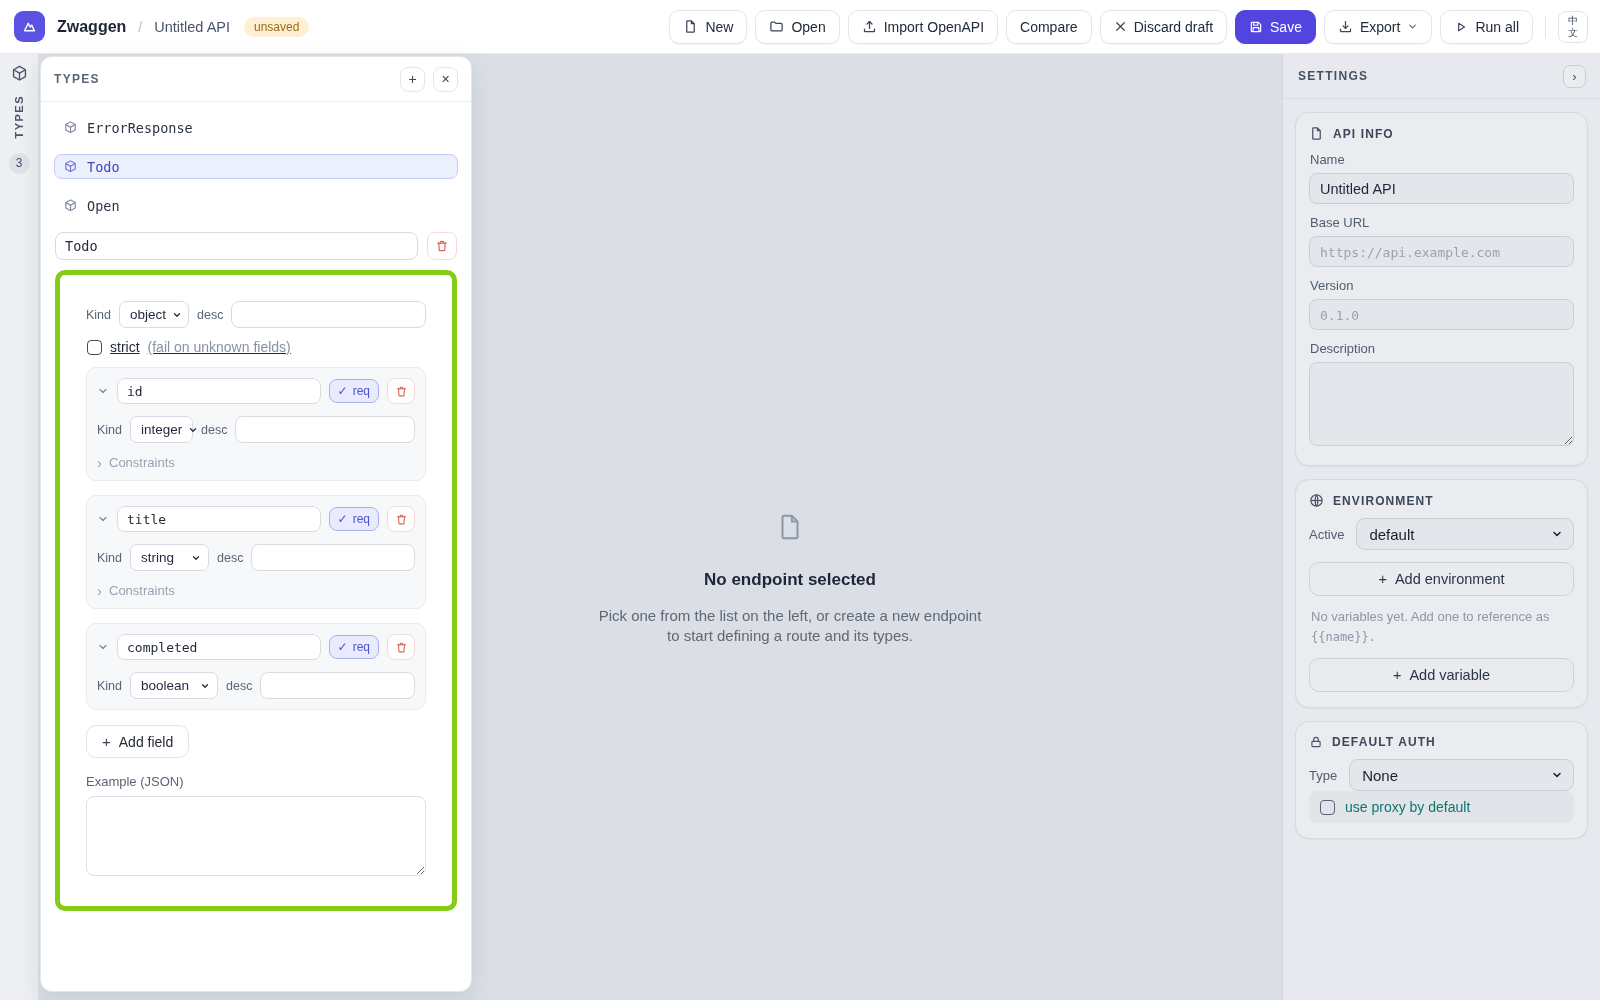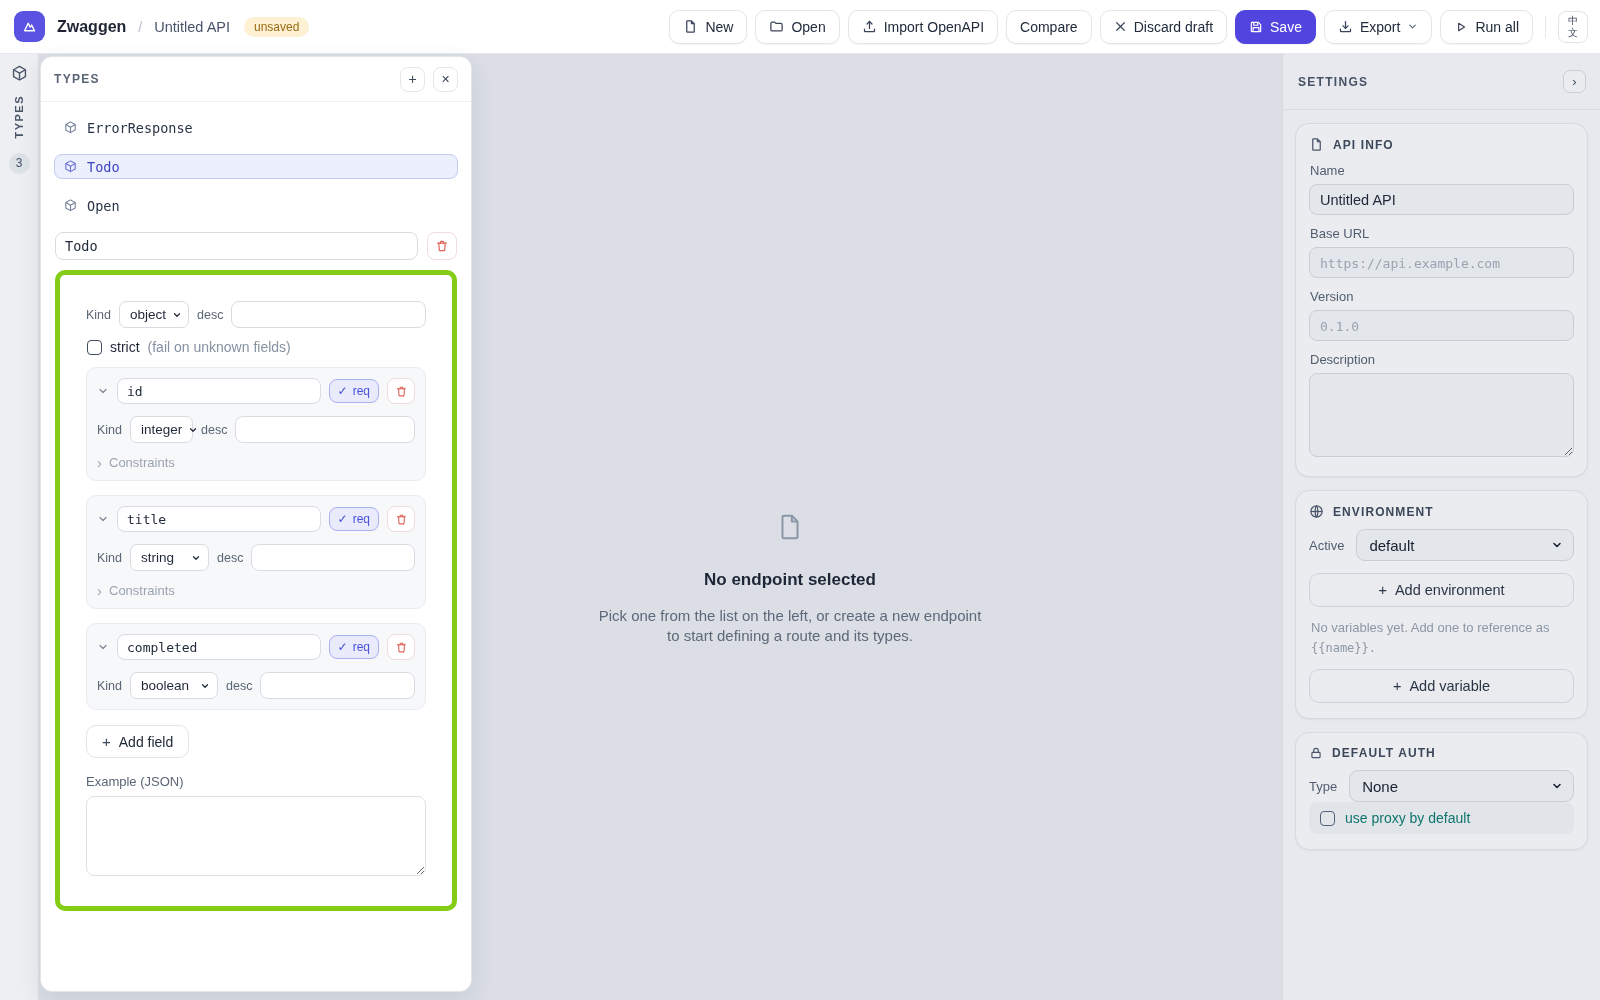--- a/index.html
+++ b/index.html
@@ -70,21 +70,21 @@
                color:#e06055; display:flex; align-items:center; justify-content:center; cursor:pointer; }
 
   .editor-card { margin:10px 1px 0; border:5px solid #84cc16; border-radius:10px; padding:26px; }
   .kv-row { display:flex; align-items:center; gap:8px; }
   .kv-label { font-size:12.5px; color:#5a6575; }
   .select { height:27px; border:1px solid #d8dce2; border-radius:7px; background:#fff; display:inline-flex;
             align-items:center; gap:6px; padding:0 7px 0 10px; font-size:13.5px; font-weight:500; color:#1f2738; cursor:pointer; }
   .select .chev { color:#222b3a; }
   .kv-row .desc-input { flex:1; height:27px; }
 
-  .strict-row { display:flex; align-items:center; gap:8px; margin:11px 0 12px 1px; font-size:14px; }
+  .strict-row { display:flex; align-items:center; gap:8px; margin:11px 0 12px 1px; font-size:14px;text-decoration:underline; }
   .checkbox { width:15px; height:15px; border:1.6px solid #424c60; border-radius:4px; background:#fff; cursor:pointer; }
   .strict-word { color:#1f2738; font-weight:500; }
   .strict-hint { color:#8792a2; }
 
   .field-card { background:#f7f8fa; border:1px solid #e8ebef; border-radius:10px; padding:10px; margin-bottom:14px; }
   .field-head { display:flex; align-items:center; gap:8px; }
   .fchev { color:#7c8698; }
   .field-name { flex:1; height:26px; font-family:"DejaVu Sans Mono", monospace; font-size:13px; }
   .req-badge { display:inline-flex; align-items:center; gap:5px; height:24px; padding:0 8px; border-radius:8px;
                background:#e9ebfc; border:1px solid #aab0ef; color:#4a52d6; font-size:12px; cursor:pointer; white-space:nowrap; }
@@ -98,21 +98,21 @@
                    border:1px solid #e0e4e9; border-radius:10px; font-size:14px; color:#222b3a; cursor:pointer;
                    margin:1px 0 16px; }
   .add-plus { font-size:15px; color:#3a445a; }
   .example-label { font-size:13px; color:#5a6575; margin-bottom:7px; }
   .example-ta { width:100%; height:80px; border:1px solid #dde1e7; border-radius:8px; resize:both;
                 font-family:"DejaVu Sans Mono", monospace; font-size:12.5px; padding:8px; outline:none; color:#222b3a; }
 
   
   .settings { position:absolute; left:1282px; top:54px; width:318px; height:946px; background:#e7e9ee;
               border-left:1px solid #d4d8de; }
-  .st-header { height:56px; display:flex; align-items:center; padding:0 14px 0 15px; border-bottom:1px solid #d9dce2; }
+  .st-header { height:45px; display:flex; align-items:center; padding:0 14px 0 15px; border-bottom:1px solid #d9dce2; }
   .st-title { font-size:12px; font-weight:bold; letter-spacing:1.3px; color:#465264; }
   .st-collapse { margin-left:auto; width:23px; height:23px; border:1px solid #c9cdd6; border-radius:7px;
                  background:#eaecf0; color:#3e4a5e; font-size:13px; display:flex; align-items:center; justify-content:center; cursor:pointer; }
   .st-body { padding:13px 12px; }
   .card { background:#eaecf0; border:1px solid #d5d9e0; border-radius:14px; padding:13px 13px 15px; margin-bottom:13px;
           box-shadow:0 1px 2px rgba(25,35,55,.05); }
   .card-title { display:flex; align-items:center; gap:9px; font-size:12px; font-weight:bold; letter-spacing:1.1px;
                 color:#3c4759; margin-bottom:4px; }
   .card-title .ic { color:#4a5568; }
   .st-label { font-size:13px; color:#515d6f; margin:11px 0 6px 1px; }

